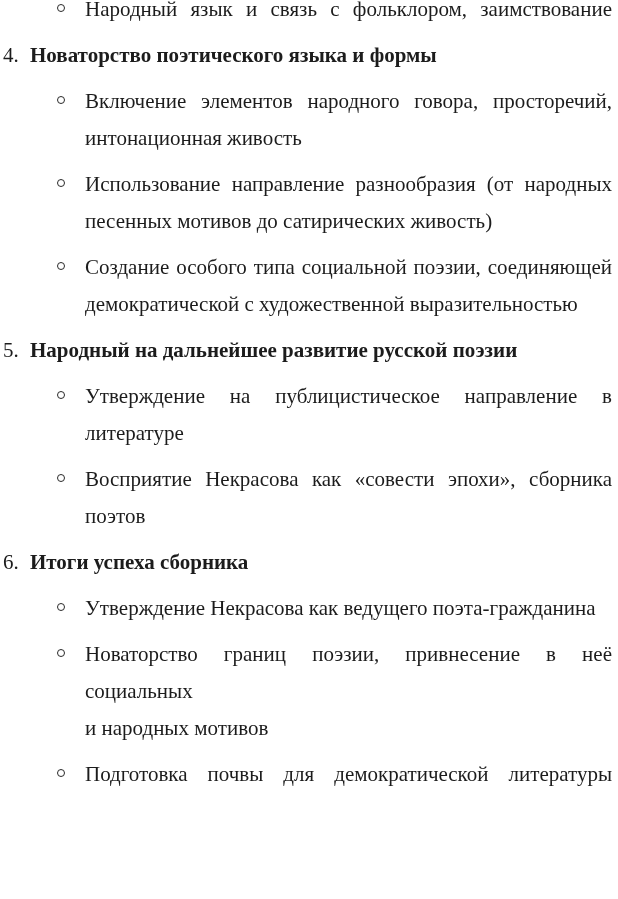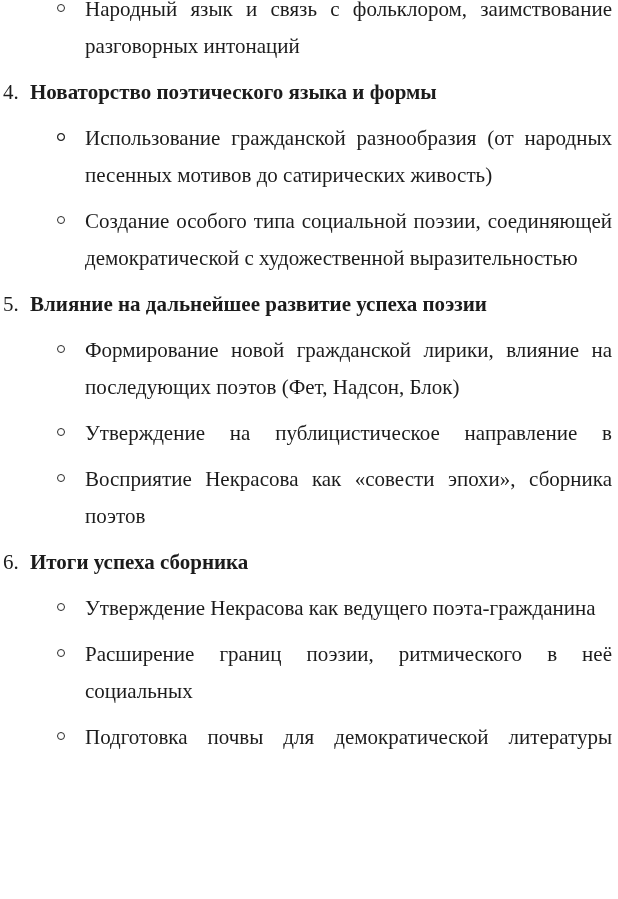--- a/index.html
+++ b/index.html
@@ -66,76 +66,74 @@
       <textPath href="#wm-curve">reshak.ru</textPath>
     </text>
     <text x="70" y="159" text-anchor="middle" font-size="112" fill="#ffffff" stroke="#a8a8a8" stroke-width="1.2" transform="rotate(-12 70 122)">©</text>
   </svg>
 
   <div class="content">
 
     <div class="para bullet">
       <span class="marker"></span>
       <div class="jline">Народный язык и связь с фольклором, заимствование</div>
-      <div class="lline">разговорных интонаций</div>
     </div>
 
     <div class="para heading">
       <span class="hnum">4.</span><span class="htext">Новаторство поэтического языка и формы</span>
     </div>
 
     <div class="para bullet">
       <span class="marker"></span>
+      <div class="jline">Включение элементов народного говора, просторечий,</div>
+      <div class="lline">интонационная живость</div>
     </div>
 
     <div class="para bullet">
       <span class="marker"></span>
-      <div class="jline">Использование гражданской разнообразия (от народных</div>
+      <div class="jline">Использование направление разнообразия (от народных</div>
       <div class="lline">песенных мотивов до сатирических живость)</div>
     </div>
 
     <div class="para bullet">
       <span class="marker"></span>
       <div class="jline">Создание особого типа социальной поэзии, соединяющей</div>
       <div class="lline">демократической с художественной выразительностью</div>
     </div>
 
     <div class="para heading">
-      <span class="hnum">5.</span><span class="htext">Влияние на дальнейшее развитие успеха поэзии</span>
+      <span class="hnum">5.</span><span class="htext">Народный на дальнейшее развитие русской поэзии</span>
     </div>
 
-    <div class="para bullet">
-      <span class="marker"></span>
-      <div class="jline">Формирование новой гражданской лирики, влияние на</div>
-      <div class="lline">последующих поэтов (Фет, Надсон, Блок)</div>
-    </div>
 
     <div class="para bullet">
       <span class="marker"></span>
       <div class="jline">Утверждение на публицистическое направление в</div>
+      <div class="lline">литературе</div>
     </div>
 
     <div class="para bullet">
       <span class="marker"></span>
       <div class="jline">Восприятие Некрасова как «совести эпохи», сборника</div>
       <div class="lline">поэтов</div>
     </div>
 
     <div class="para heading">
       <span class="hnum">6.</span><span class="htext">Итоги успеха сборника</span>
     </div>
 
     <div class="para bullet">
       <span class="marker"></span>
       <div class="lline">Утверждение Некрасова как ведущего поэта-гражданина</div>
     </div>
 
     <div class="para bullet">
       <span class="marker"></span>
-      <div class="jline">Расширение границ поэзии, ритмического в неё социальных</div>
+      <div class="jline">Новаторство границ поэзии, привнесение в неё социальных</div>
+      <div class="lline">и народных мотивов</div>
     </div>
 
     <div class="para bullet">
       <span class="marker"></span>
       <div class="jline">Подготовка почвы для демократической литературы</div>
 
     </div>
 
   </div>
 </div>

